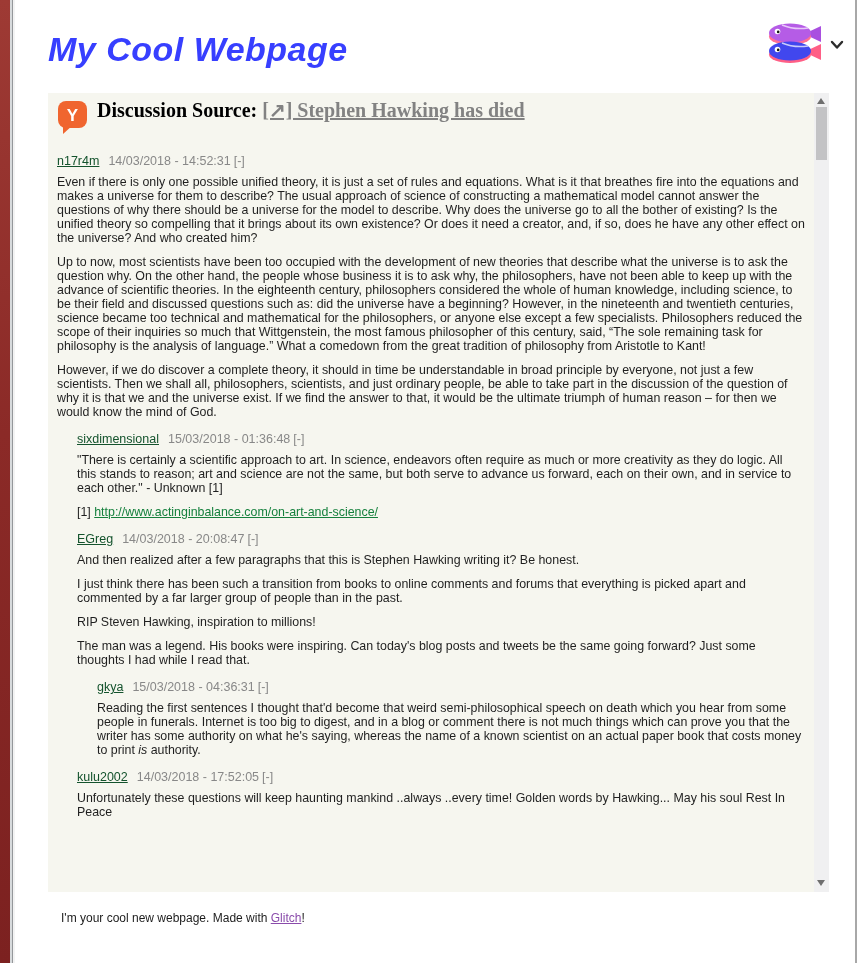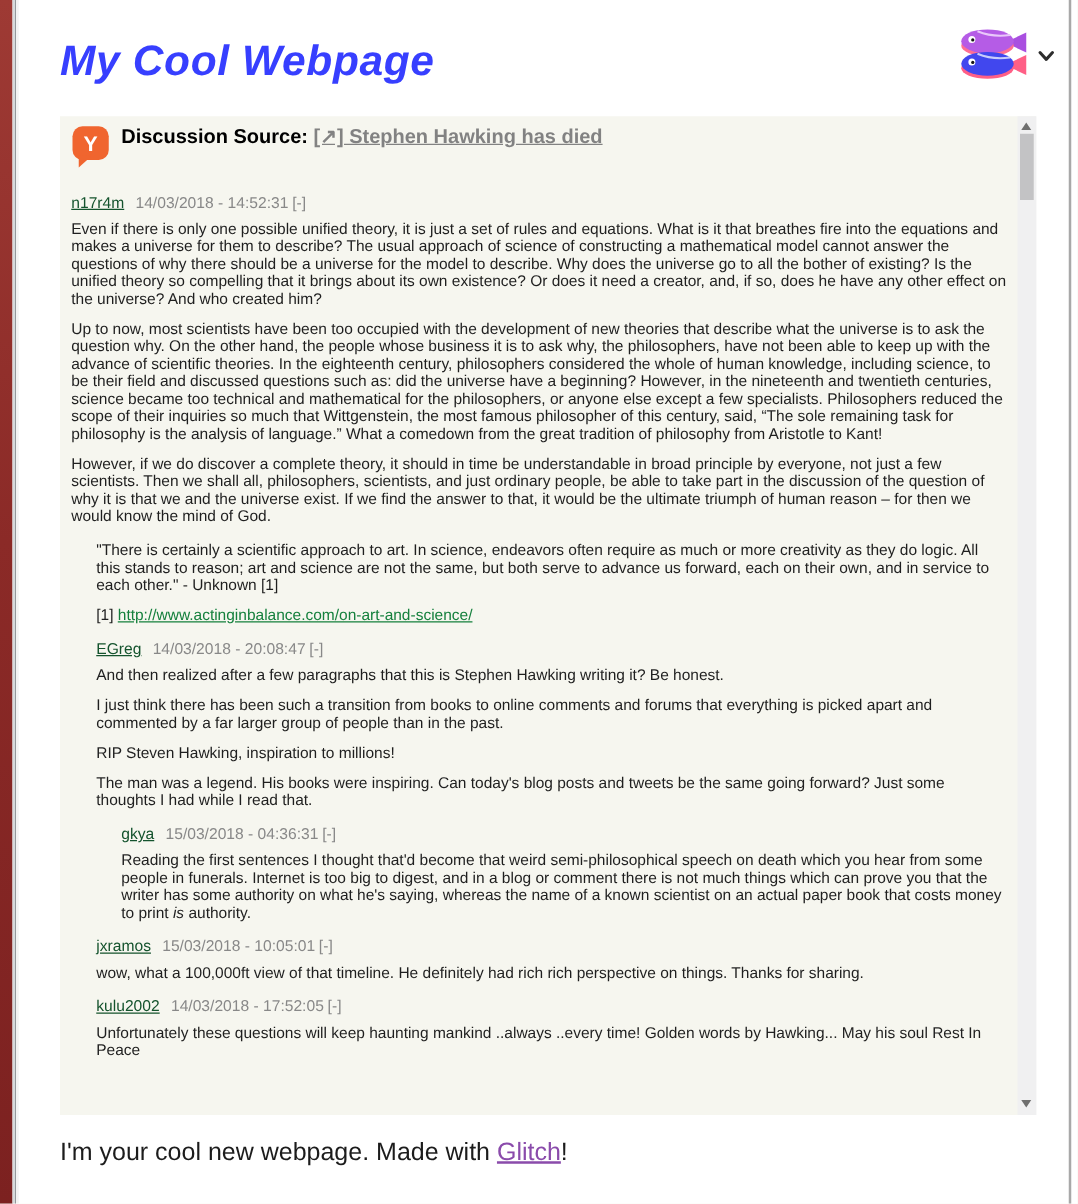--- a/index.html
+++ b/index.html
@@ -35,21 +35,21 @@
   .w-scrollbar { position: absolute; right: 0; top: 0; width: 15px; height: 100%; background: #f0f0f1; }
   .sb-up { position: absolute; top: 5px; left: 3px; width: 0; height: 0;
     border-left: 4.5px solid transparent; border-right: 4.5px solid transparent; border-bottom: 6px solid #6f6f6f; }
   .sb-thumb { position: absolute; top: 14px; left: 2px; width: 11px; height: 53px; background: #c3c3c5; }
   .sb-down { position: absolute; bottom: 6px; left: 3px; width: 0; height: 0;
     border-left: 4.5px solid transparent; border-right: 4.5px solid transparent; border-top: 6px solid #6f6f6f; }
 
   
   .w-header { display: flex; gap: 9px; align-items: flex-start; }
   .hn-logo { display: block; flex: 0 0 auto; text-decoration: none; }
-  .w-title-line { font-size: 16px; font-weight: bold; color: #000; line-height: 20px; }
+  .w-title-line { font-size: 20px; font-weight: bold; color: #000; line-height: 20px; font-family: Liberation Serif, serif; }
   .w-title-link { color: #828282; text-decoration: underline; cursor: pointer; }
   .w-byline { font-size: 13px; color: #828282; margin-top: 3px; padding-left: 7px; }
   .w-byline a { color: #828282; text-decoration: underline; cursor: pointer; }
   .w-comments { margin-left: 10px; }
 
   
   .comments { margin-top: 15px; }
   .comment { margin-top: 13px; }
   .depth-0 { margin-left: 0; }
   .depth-1 { margin-left: 20px; }
@@ -57,21 +57,21 @@
   .c-meta { font-size: 12.5px; color: #888; margin-bottom: 7px; }
   .c-user { color: #14532d; text-decoration: underline; cursor: pointer; margin-right: 9px; text-align: center; }
   .c-collapse { color: #888; text-decoration: none; cursor: pointer; margin-left: 3px; }
   .c-body { font-size: 12.4px; line-height: 14px; color: #1f1f1f; }
   .c-body p { margin: 0 0 10px 0; }
   .c-body p:last-child { margin-bottom: 0; }
   .c-link { color: #15803d; text-decoration: underline; cursor: pointer; word-break: break-all; }
   .c-em { font-style: italic; }
 
   
-  .page-footer { position: absolute; left: 48px; top: 911px; font-size: 20px; color: #1c1c1c; }
+  .page-footer { position: absolute; left: 61px; top: 911px; font-size: 12px; color: #1c1c1c; }
   .glitch-link { color: #8a4bab; text-decoration: underline; cursor: pointer; }
 </style>
 </head>
 <body>
 
 <div class="desktop-strip"></div>
 <div class="window-border"></div>
 <div class="right-edge"></div>
 
 <h1 class="page-title">My Cool Webpage</h1>
@@ -131,20 +131,23 @@
           <a class="c-user">n17r4m</a><span>14/03/2018 - 14:52:31</span><a class="c-collapse">[-]</a>
         </div>
         <div class="c-body">
           <p>Even if there is only one possible unified theory, it is just a set of rules and equations. What is it that breathes fire into the equations and makes a universe for them to describe? The usual approach of science of constructing a mathematical model cannot answer the questions of why there should be a universe for the model to describe. Why does the universe go to all the bother of existing? Is the unified theory so compelling that it brings about its own existence? Or does it need a creator, and, if so, does he have any other effect on the universe? And who created him?</p>
           <p>Up to now, most scientists have been too occupied with the development of new theories that describe what the universe is to ask the question why. On the other hand, the people whose business it is to ask why, the philosophers, have not been able to keep up with the advance of scientific theories. In the eighteenth century, philosophers considered the whole of human knowledge, including science, to be their field and discussed questions such as: did the universe have a beginning? However, in the nineteenth and twentieth centuries, science became too technical and mathematical for the philosophers, or anyone else except a few specialists. Philosophers reduced the scope of their inquiries so much that Wittgenstein, the most famous philosopher of this century, said, “The sole remaining task for philosophy is the analysis of language.” What a comedown from the great tradition of philosophy from Aristotle to Kant!</p>
           <p>However, if we do discover a complete theory, it should in time be understandable in broad principle by everyone, not just a few scientists. Then we shall all, philosophers, scientists, and just ordinary people, be able to take part in the discussion of the question of why it is that we and the universe exist. If we find the answer to that, it would be the ultimate triumph of human reason – for then we would know the mind of God.</p>
         </div>
       </div>
 
       <div class="comment depth-1">
+        <div class="c-meta">
+          <a class="c-user">sixdimensional</a><span>15/03/2018 - 01:36:48</span><a class="c-collapse">[-]</a>
+        </div>
         <div class="c-body">
           <p>"There is certainly a scientific approach to art. In science, endeavors often require as much or more creativity as they do logic. All this stands to reason; art and science are not the same, but both serve to advance us forward, each on their own, and in service to each other." - Unknown [1]</p>
           <p>
             <span>[1] </span><a class="c-link">http://www.actinginbalance.com/on-art-and-science/</a>
           </p>
         </div>
       </div>
 
       <div class="comment depth-1">
         <div class="c-meta">
@@ -160,28 +163,20 @@
 
       <div class="comment depth-2">
         <div class="c-meta">
           <a class="c-user">gkya</a><span>15/03/2018 - 04:36:31</span><a class="c-collapse">[-]</a>
         </div>
         <div class="c-body">
           <p><span>Reading the first sentences I thought that'd become that weird semi-philosophical speech on death which you hear from some people in funerals. Internet is too big to digest, and in a blog or comment there is not much things which can prove you that the writer has some authority on what he's saying, whereas the name of a known scientist on an actual paper book that costs money to print </span><em class="c-em">is</em><span> authority.</span></p>
         </div>
       </div>
 
-      <div class="comment depth-1">
-        <div class="c-meta">
-          <a class="c-user">jxramos</a><span>15/03/2018 - 10:05:01</span><a class="c-collapse">[-]</a>
-        </div>
-        <div class="c-body">
-          <p>wow, what a 100,000ft view of that timeline. He definitely had rich rich perspective on things. Thanks for sharing.</p>
-        </div>
-      </div>
 
       <div class="comment depth-1">
         <div class="c-meta">
           <a class="c-user">kulu2002</a><span>14/03/2018 - 17:52:05</span><a class="c-collapse">[-]</a>
         </div>
         <div class="c-body">
           <p>Unfortunately these questions will keep haunting mankind ..always ..every time! Golden words by Hawking... May his soul Rest In Peace</p>
         </div>
       </div>
 

